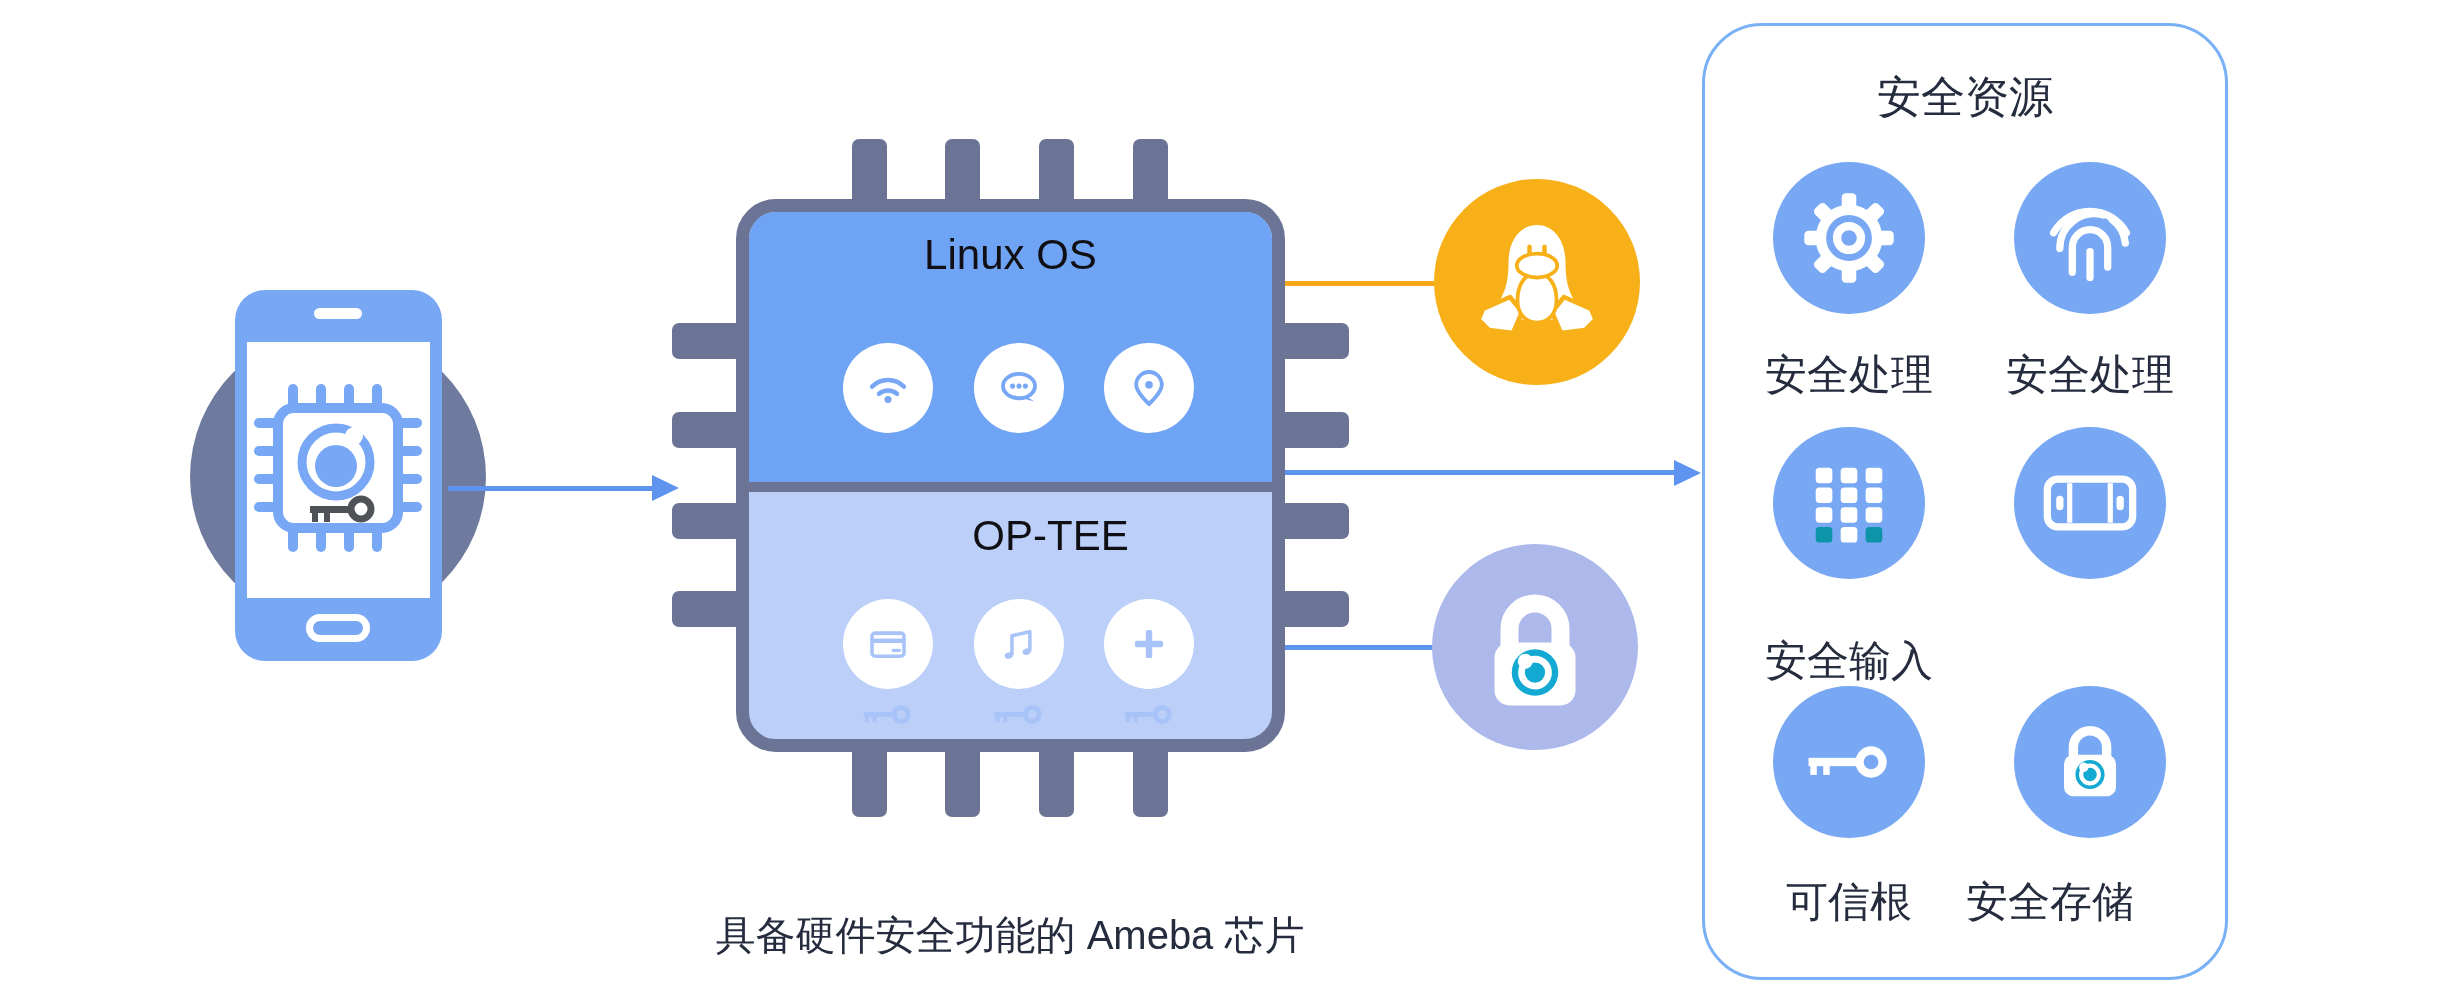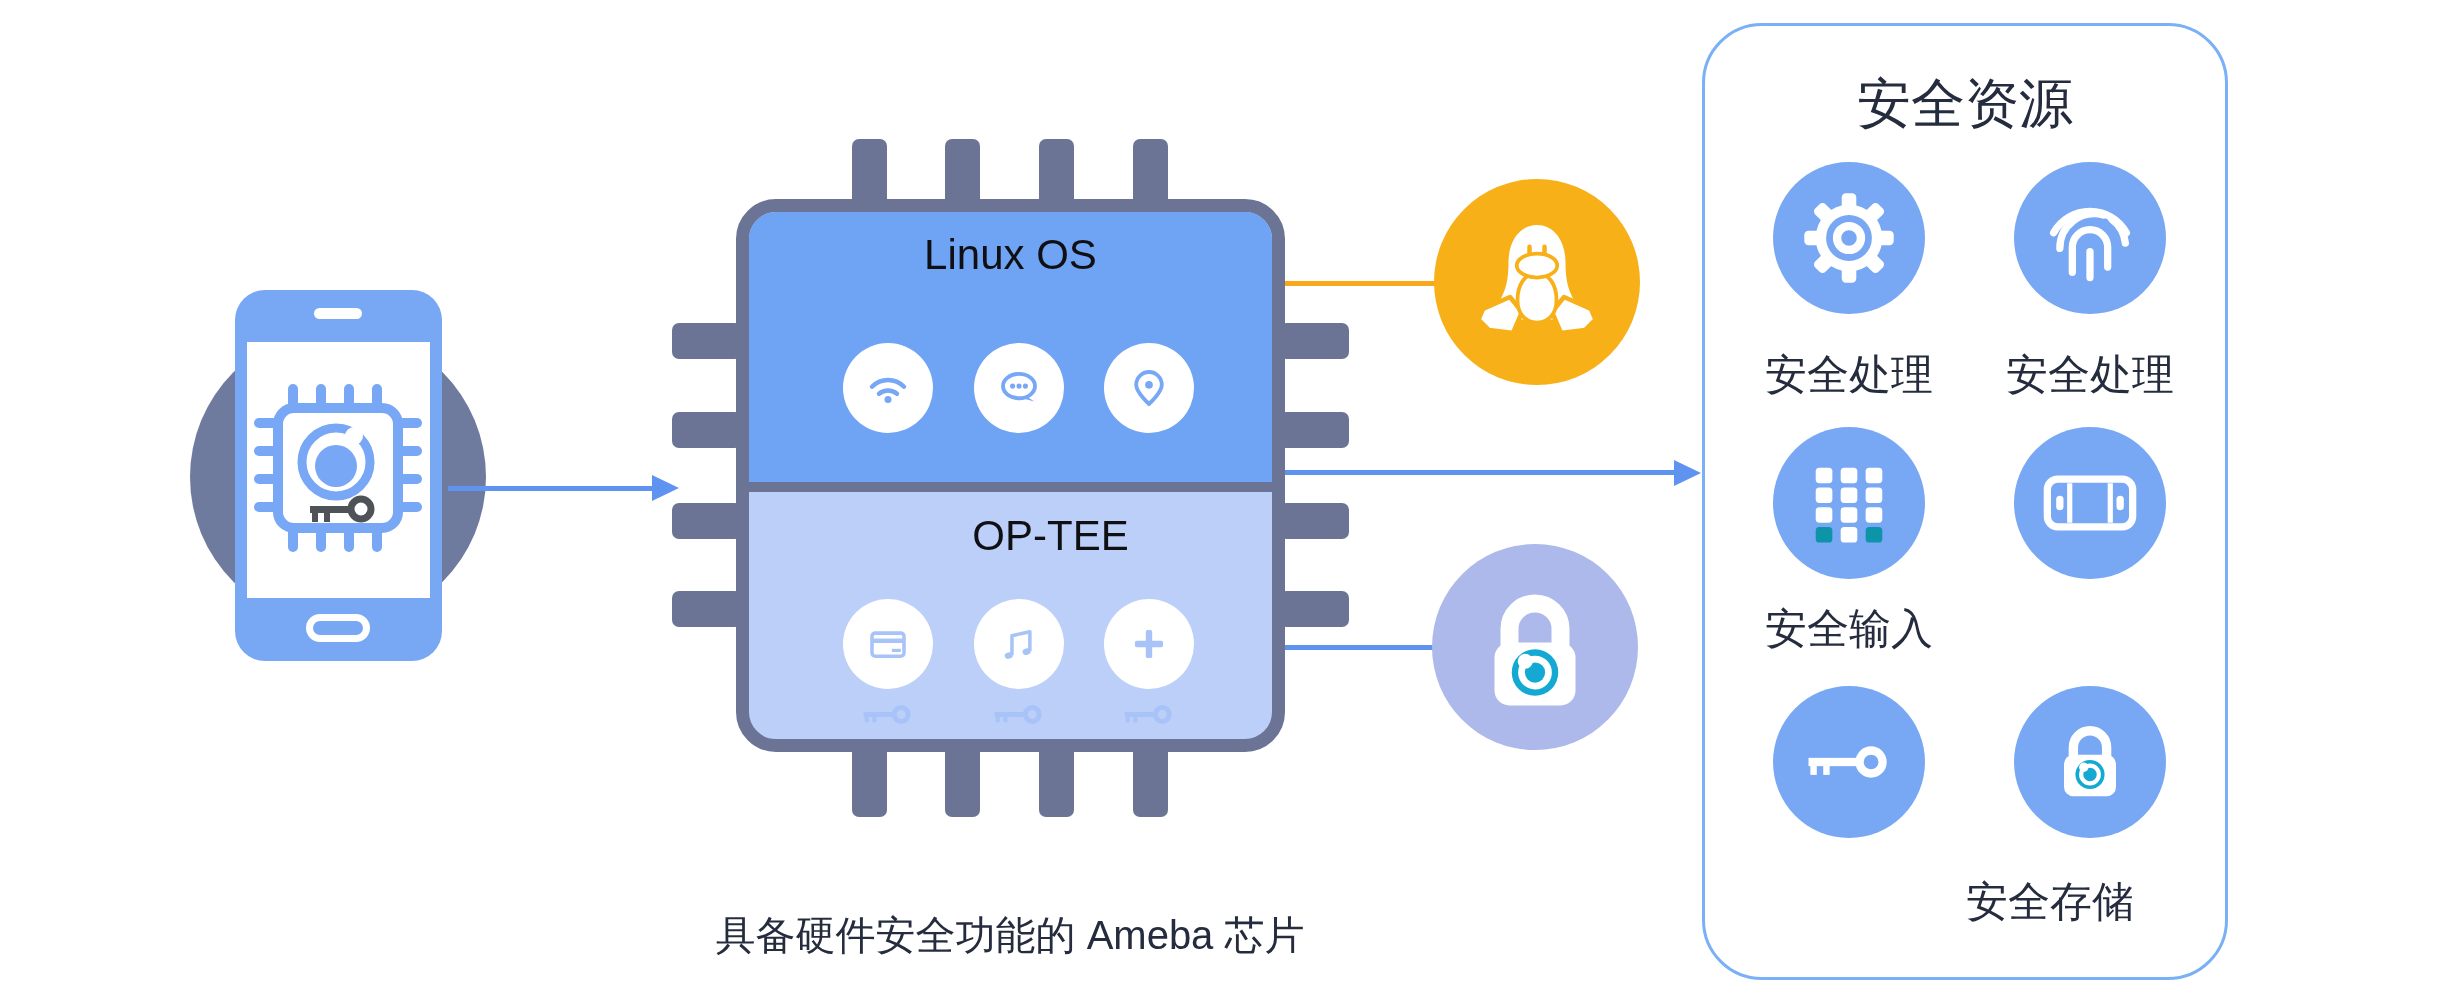--- a/index.html
+++ b/index.html
@@ -37,21 +37,21 @@
   .mini-key{width:56px;height:31px;}
 
   
   .badge{width:206px;height:206px;border-radius:50%;display:flex;align-items:center;justify-content:center;}
   .badge svg{width:150px;height:150px;}
   .badge-tux{left:1434px;top:179px;background:var(--tux_yellow);}
   .badge-lock{left:1432px;top:544px;background:var(--lock_lavender);}
 
   
   .panel{left:1702px;top:23px;width:526px;height:957px;box-sizing:border-box;border:3px solid var(--panel_border);border-radius:60px;}
-  .panel-title{left:1702px;top:68px;width:526px;text-align:center;color:var(--text_navy);font-size:54px;white-space:nowrap;}
+  .panel-title{left:1702px;top:68px;width:526px;text-align:center;color:var(--text_navy);font-size:44px;white-space:nowrap;}
   .res-circle{width:152px;height:152px;border-radius:50%;background:var(--accent_blue);display:flex;align-items:center;justify-content:center;}
   .res-circle svg{width:104px;height:104px;}
   .res-label{width:260px;text-align:center;color:var(--text_navy);font-size:42px;white-space:nowrap;}
 </style>
 </head>
 <body>
 
 <div id="stage">
 
   <div class="abs gray-circle"></div>
@@ -265,34 +265,35 @@
   </div>
   <div class="abs res-circle" style="left:2014px;top:427px;">
     <svg viewBox="0 0 100 100">
       <rect x="9" y="27" width="82" height="46" rx="10" fill="none" stroke="#fff" stroke-width="7"></rect>
       <path d="M30.5,31 V69" stroke="#fff" stroke-width="5"></path>
       <path d="M69.5,31 V69" stroke="#fff" stroke-width="5"></path>
       <rect x="17.5" y="43" width="7" height="14" rx="3.5" fill="#fff"></rect>
       <rect x="75.5" y="43" width="7" height="14" rx="3.5" fill="#fff"></rect>
     </svg>
   </div>
-  <div class="abs res-label" style="left:1719px;top:601px;">安全输入</div>
+  <div class="abs res-label" style="left:1719px;top:633px;">安全输入</div>
 
   <div class="abs res-circle" style="left:1773px;top:686px;">
     <svg viewBox="0 0 100 56" style="width:92px;height:52px;">
       <circle cx="74" cy="28" r="12.5" fill="none" stroke="#fff" stroke-width="9"></circle>
       <rect x="6" y="23.5" width="52" height="9" fill="#fff"></rect>
       <rect x="8" y="29" width="7" height="13" fill="#fff"></rect>
       <rect x="22" y="29" width="7" height="13" fill="#fff"></rect>
     </svg>
   </div>
   <div class="abs res-circle" style="left:2014px;top:686px;">
     <svg viewBox="0 0 100 100">
       <path d="M34,45 V36 A16,16 0 0 1 66,36 V45" fill="none" stroke="#fff" stroke-width="9" stroke-linecap="round"></path>
       <rect x="25" y="43" width="50" height="40" rx="9" fill="#fff"></rect>
       <circle cx="50" cy="62" r="14" fill="var(--cyan)"></circle>
       <circle cx="50" cy="62" r="8.5" fill="none" stroke="#fff" stroke-width="4"></circle>
       <circle cx="44" cy="55" r="4.5" fill="#fff"></circle>
     </svg>
   </div>
+  <div class="abs res-label" style="left:1719px;top:874px;">可信根</div>
   <div class="abs res-label" style="left:1920px;top:874px;">安全存储</div>
 
 </div>
 
 </body></html>

